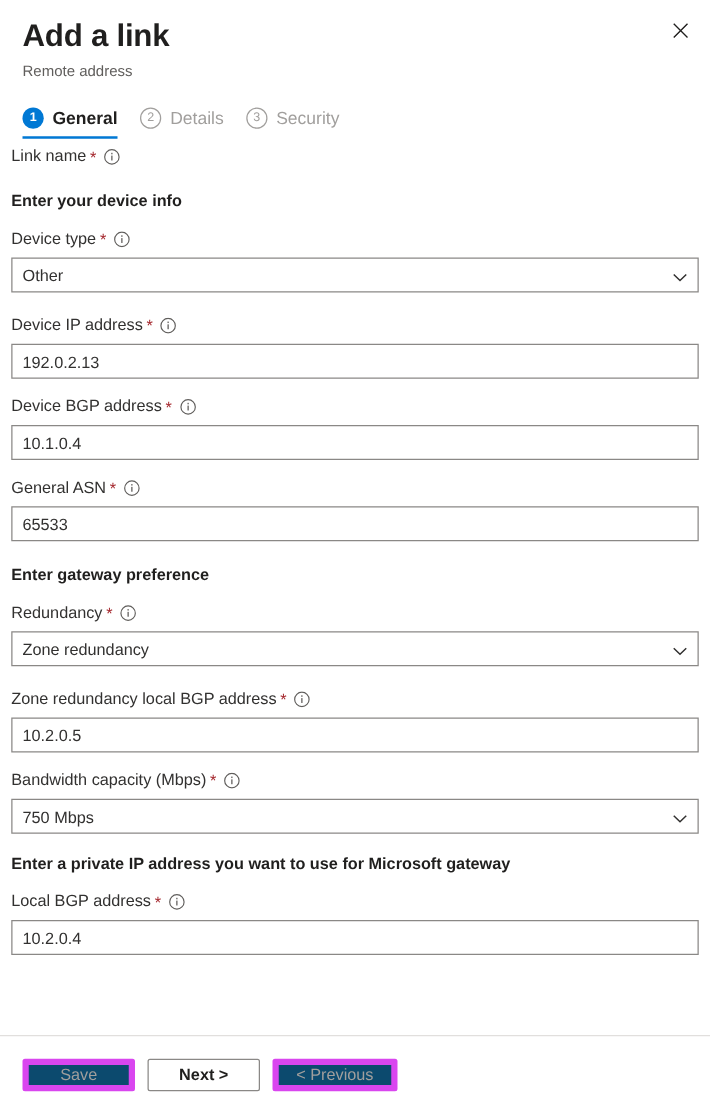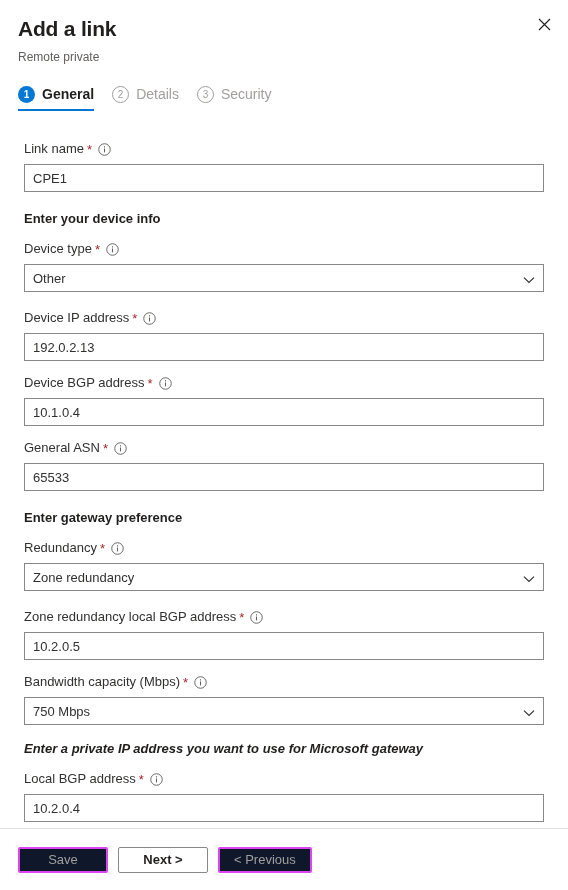--- a/index.html
+++ b/index.html
@@ -16,21 +16,21 @@
     overflow: hidden;
     position: relative;
   }
 
   
   .panel-header {
     position: relative;
     padding: 14px 18px 0 18px;
   }
   .panel-title {
-    font-size: 21px;
+    font-size: 25px;
     font-weight: 600;
     line-height: 30px;
     letter-spacing: -0.2px;
     color: #201f1e;
     margin: 0;
   }
   .panel-subtitle {
     font-size: 12px;
     line-height: 17px;
     color: #605e5c;
@@ -108,22 +108,22 @@
     border: 1px solid #a19f9d;
     color: #a19f9d;
     background: #ffffff;
   }
   .step.inactive .step-label {
     color: #a19f9d;
   }
 
   
   .form-body {
-    padding: 0 24px;
-    margin-top: 29px;
+    padding: 0 9px;
+    margin-top: 5px;
   }
   .field { margin-bottom: 13px; }
   .field-label {
     font-size: 13px;
     line-height: 18px;
     color: #323130;
     display: flex;
     align-items: center;
     margin-bottom: 6px;
   }
@@ -184,21 +184,21 @@
   }
   .chevron svg { display: block; }
 
   .section-heading {
     font-size: 13px;
     font-weight: 700;
     color: #201f1e;
     line-height: 18px;
     margin: 18px 0 12px 0;
   }
-  .section-heading.tight { margin-top: 11px; margin-bottom: 12px; font-style: italic; }
+  .section-heading.tight { margin-top: 11px; margin-bottom: 12px; }
 
   
   .footer {
     position: absolute;
     left: 0;
     right: 0;
     bottom: 0;
     height: 62px;
     border-top: 1px solid #e1dfdd;
     background: #ffffff;
@@ -214,39 +214,39 @@
     font-family: inherit;
     font-size: 13px;
     display: inline-flex;
     align-items: center;
     justify-content: center;
     padding: 0 14px;
     box-sizing: border-box;
     border-radius: 2px;
   }
   .btn.disabled {
-    background: #0f172a;
+    background: #0c4a6e;
     color: #a19f9d;
-    border: 2px solid #d946ef;
+    border: 5px solid #d946ef;
     cursor: default;
   }
   .btn.default {
     background: #ffffff;
     color: #201f1e;
     border: 1px solid #8a8886;
     font-weight: 600;
     cursor: pointer;
   }
 </style>
 </head>
 <body>
 
 <div class="panel-header">
   <h1 class="panel-title">Add a link</h1>
-  <div class="panel-subtitle">Remote private</div>
+  <div class="panel-subtitle">Remote address</div>
   <button class="close-button">
     <span>
       <svg width="13" height="13" viewBox="0 0 13 13">
         <path d="M1 1 L12 12 M12 1 L1 12" stroke="#201f1e" stroke-width="1.1" fill="none"></path>
       </svg>
     </span>
   </button>
 </div>
 
 <div class="steps">
@@ -271,21 +271,20 @@
       <span>Link name</span>
       <span class="req-star">*</span>
       <span class="info-icon">
         <svg width="13" height="13" viewBox="0 0 14 14">
             <circle cx="7" cy="7" r="6.2" fill="none" stroke="#605e5c" stroke-width="1"></circle>
             <rect x="6.45" y="5.9" width="1.1" height="4.2" fill="#605e5c"></rect>
             <rect x="6.45" y="3.5" width="1.1" height="1.3" fill="#605e5c"></rect>
           </svg>
       </span>
     </div>
-    <input class="text-input" type="text" value="CPE1" style="">
   </div>
 
   <div class="section-heading">Enter your device info</div>
 
   <div class="field">
     <div class="field-label">
       <span>Device type</span>
       <span class="req-star">*</span>
       <span class="info-icon">
         <svg width="13" height="13" viewBox="0 0 14 14">

